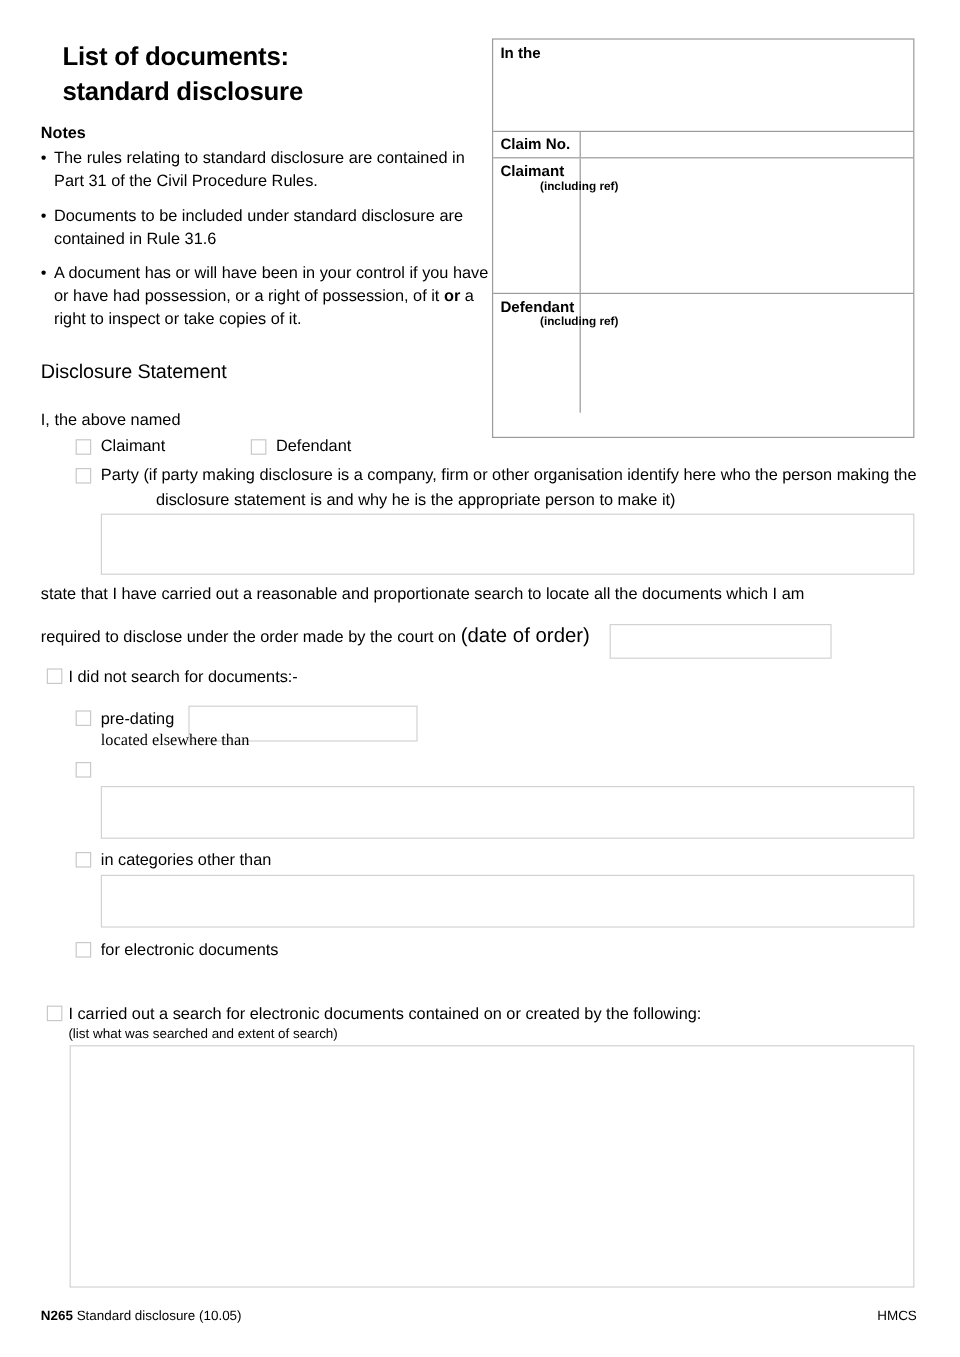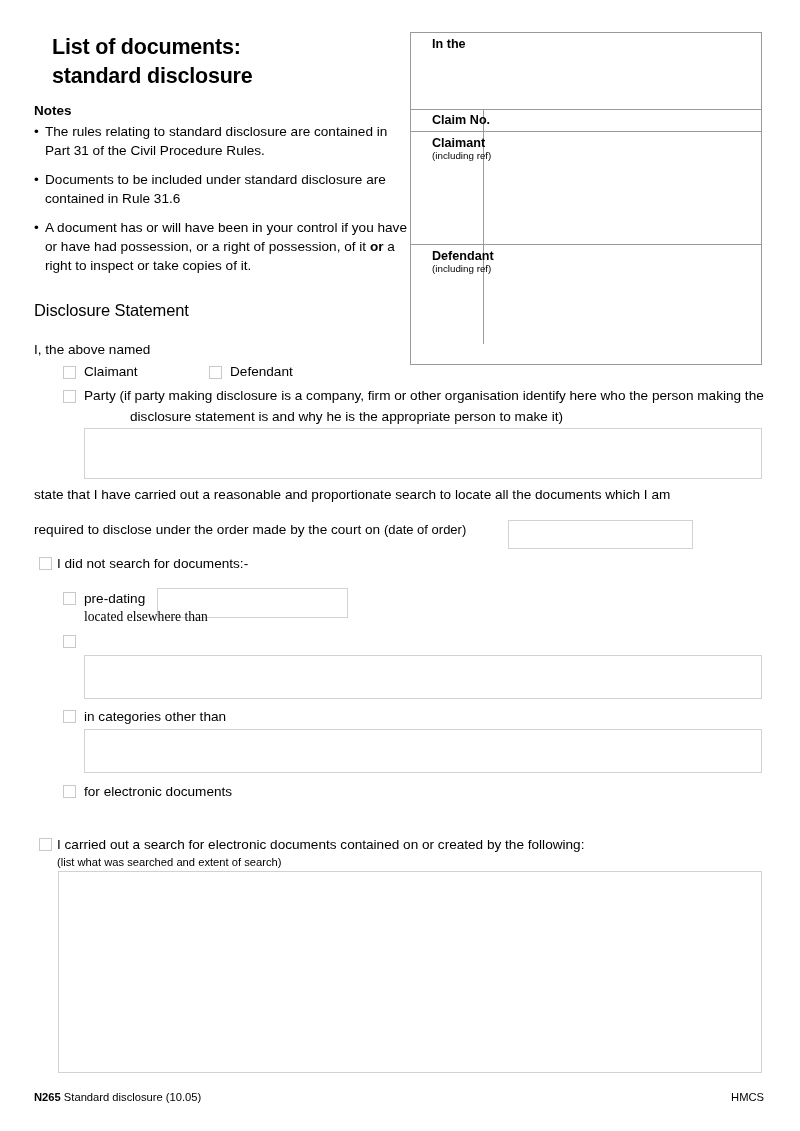--- a/index.html
+++ b/index.html
@@ -103,32 +103,33 @@
   .court-row {
     position: absolute;
     left: 0;
     width: 100%;
     box-sizing: border-box;
     border-top: 1px solid #9a9a9a;
   }
   .court-row.first { border-top: none; }
   .court-label {
     position: absolute;
-    left: 21px;
+    left: 6px;
     top: 4px;
     font-size: 12.6px;
     font-weight: bold;
     line-height: 14px;
   }
   .court-sublabel {
     display: block;
     font-size: 9.8px;
-    font-weight: normal;
+    font-weight: bold;
     line-height: 12px;
     margin-top: 0px;
+    margin-left: 33px;
   }
   .court-vline {
     position: absolute;
     top: 0;
     bottom: 0;
     width: 0;
     border-left: 1px solid #9a9a9a;
   }
 
   
@@ -141,21 +142,21 @@
   .cb-label {
     position: absolute;
     font-size: 13.6px;
     line-height: 18px;
   }
   .small-note {
     position: absolute;
     font-size: 11.2px;
     line-height: 14px;
   }
-  .inline-small { font-size: 13px; }
+  .inline-small { font-size: 17px; }
 
   
   .footer-left {
     position: absolute;
     left: 34px;
     top: 1091px;
     font-size: 11.2px;
   }
   .footer-right {
     position: absolute;

